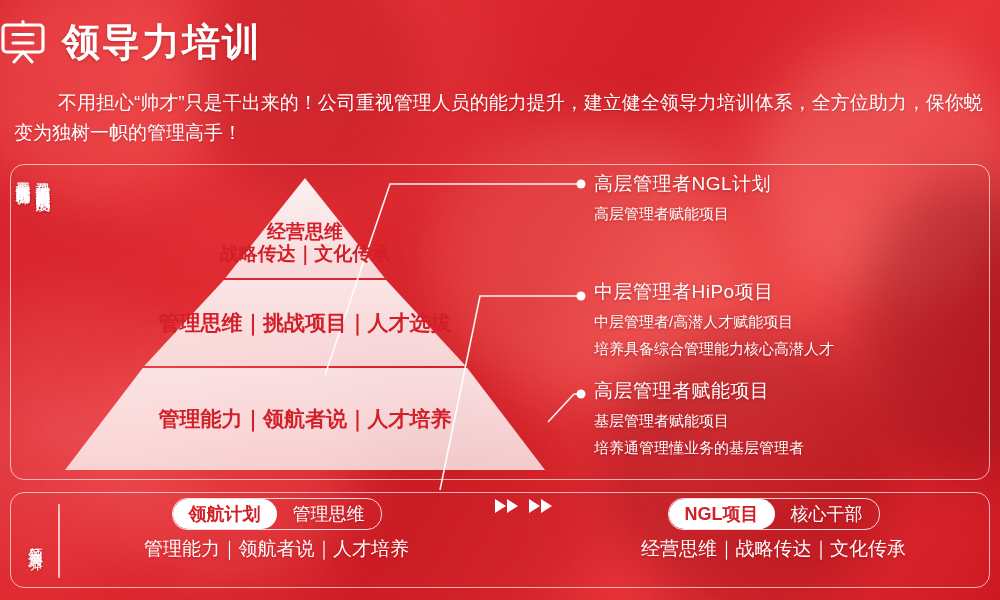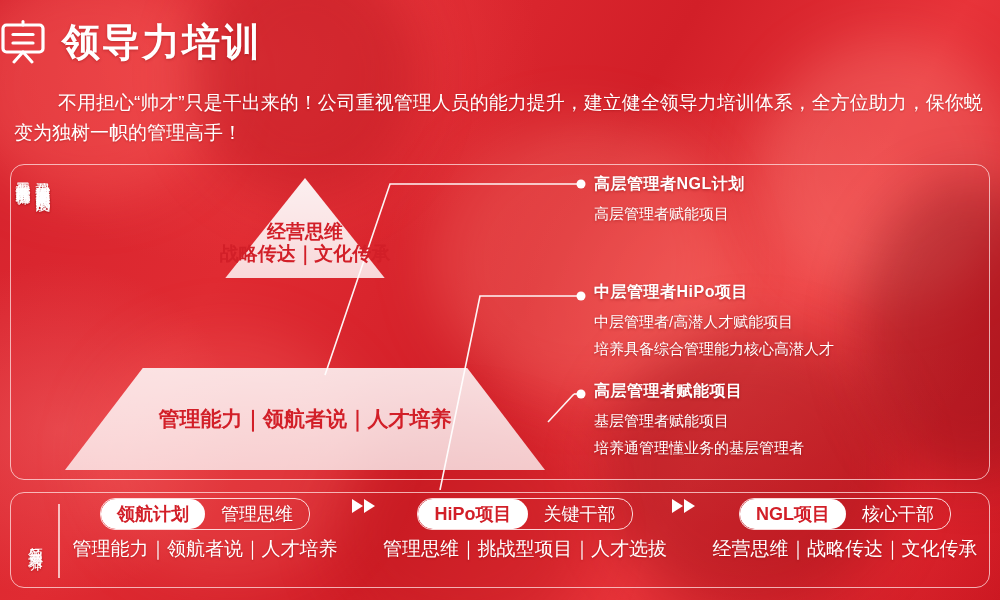--- a/index.html
+++ b/index.html
@@ -69,21 +69,21 @@
   #tier-bot .shape{clip-path:polygon(83.8% 0%, 100% 100%, 0% 100%, 16.2% 0%);
                    background:linear-gradient(180deg,rgba(255,255,255,.85),rgba(255,255,255,.76));}
   #tier-bot .txt{font-size:21px;}
 
   
   #connectors{position:absolute;left:0;top:160px;width:1000px;height:330px;pointer-events:none;}
 
   
   .annot{position:absolute;left:594px;width:400px;color:#fff;
          text-shadow:0 1px 3px rgba(120,0,8,.45);}
-  .annot .a-title{font-size:16px;font-weight:bold;line-height:24px;margin-bottom:4px;letter-spacing:.5px;}
+  .annot .a-title{font-size:19px;font-weight:normal;line-height:24px;margin-bottom:4px;letter-spacing:.5px;}
   .annot .a-line{font-size:15px;line-height:27px;}
   #annot-1{top:172px;}
   #annot-2{top:280px;}
   #annot-3{top:379px;}
 
   
   #bottom-frame{position:absolute;left:10px;top:492px;width:980px;height:96px;
                 border:1.6px solid rgba(255,225,225,.75);border-radius:14px;box-sizing:border-box;}
   #bottom-vertical-label{position:absolute;left:22px;top:500px;width:26px;height:80px;
         display:flex;align-items:center;justify-content:center;}
@@ -142,20 +142,24 @@
     <span class="vcol">干部开展赋能培养项目</span>
   </div>
 
   <div id="pyramid">
     <div class="tier" id="tier-top">
       <div class="shape"></div>
       <div class="txt">
         <div>经营思维</div>
         <div>战略传达｜文化传承</div>
       </div>
+    </div>
+    <div class="tier" id="tier-mid">
+      <div class="shape"></div>
+      <div class="txt">管理思维｜挑战项目｜人才选拔</div>
     </div>
     <div class="tier" id="tier-bot">
       <div class="shape"></div>
       <div class="txt">管理能力｜领航者说｜人才培养</div>
     </div>
   </div>
 
   <svg id="connectors" viewBox="0 0 1000 330">
     <g stroke="#ffffff" stroke-width="1.6" fill="none" opacity="0.95">
       <path d="M325 215 L390 24 L578 24"></path>
@@ -204,27 +208,20 @@
       <div class="stage-desc">管理能力｜领航者说｜人才培养</div>
     </div>
 
     <div class="arrow-sep">
       <svg width="26" height="16" viewBox="0 0 26 16">
         <polygon points="0,1 11,8 0,15" fill="#ffffff"></polygon>
         <polygon points="12,1 23,8 12,15" fill="#ffffff"></polygon>
       </svg>
     </div>
 
-    <div class="stage-col">
-      <div class="pill-row">
-        <span class="pill-main">HiPo项目</span>
-        <span class="pill-sub">关键干部</span>
-      </div>
-      <div class="stage-desc">管理思维｜挑战型项目｜人才选拔</div>
-    </div>
 
     <div class="arrow-sep">
       <svg width="26" height="16" viewBox="0 0 26 16">
         <polygon points="0,1 11,8 0,15" fill="#ffffff"></polygon>
         <polygon points="12,1 23,8 12,15" fill="#ffffff"></polygon>
       </svg>
     </div>
 
     <div class="stage-col">
       <div class="pill-row">

